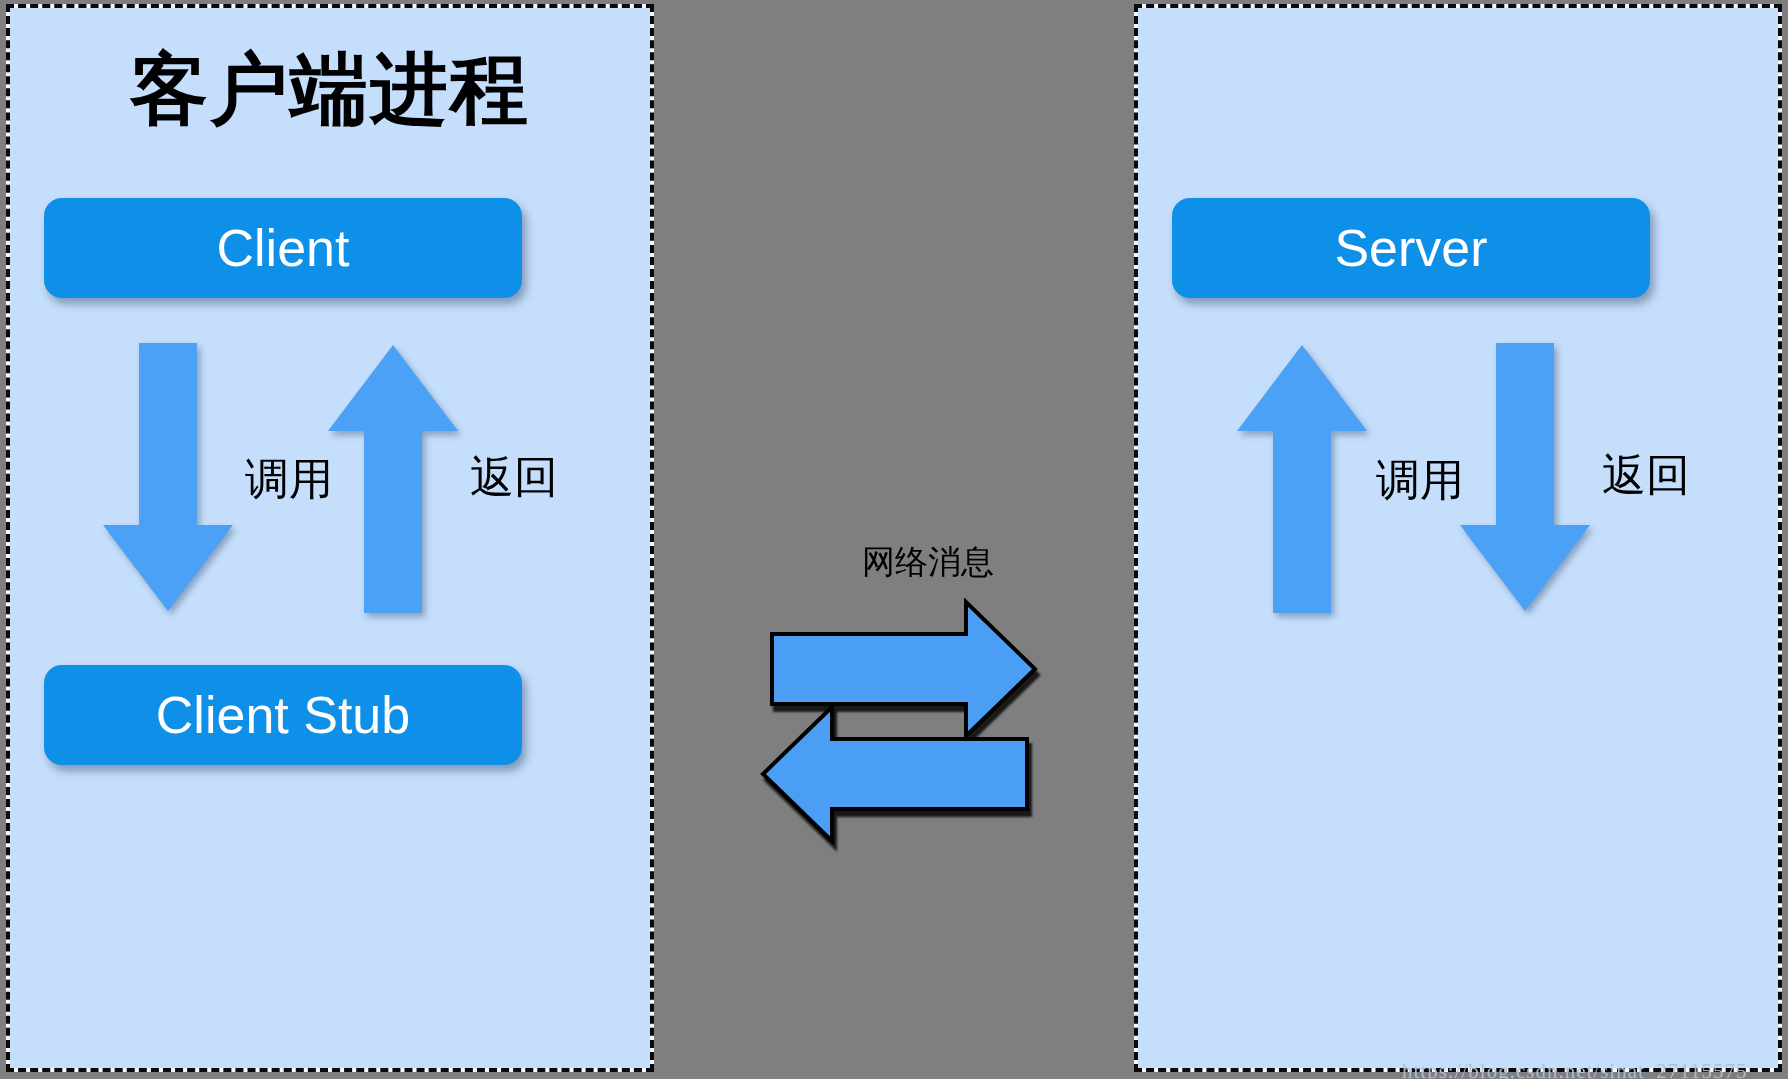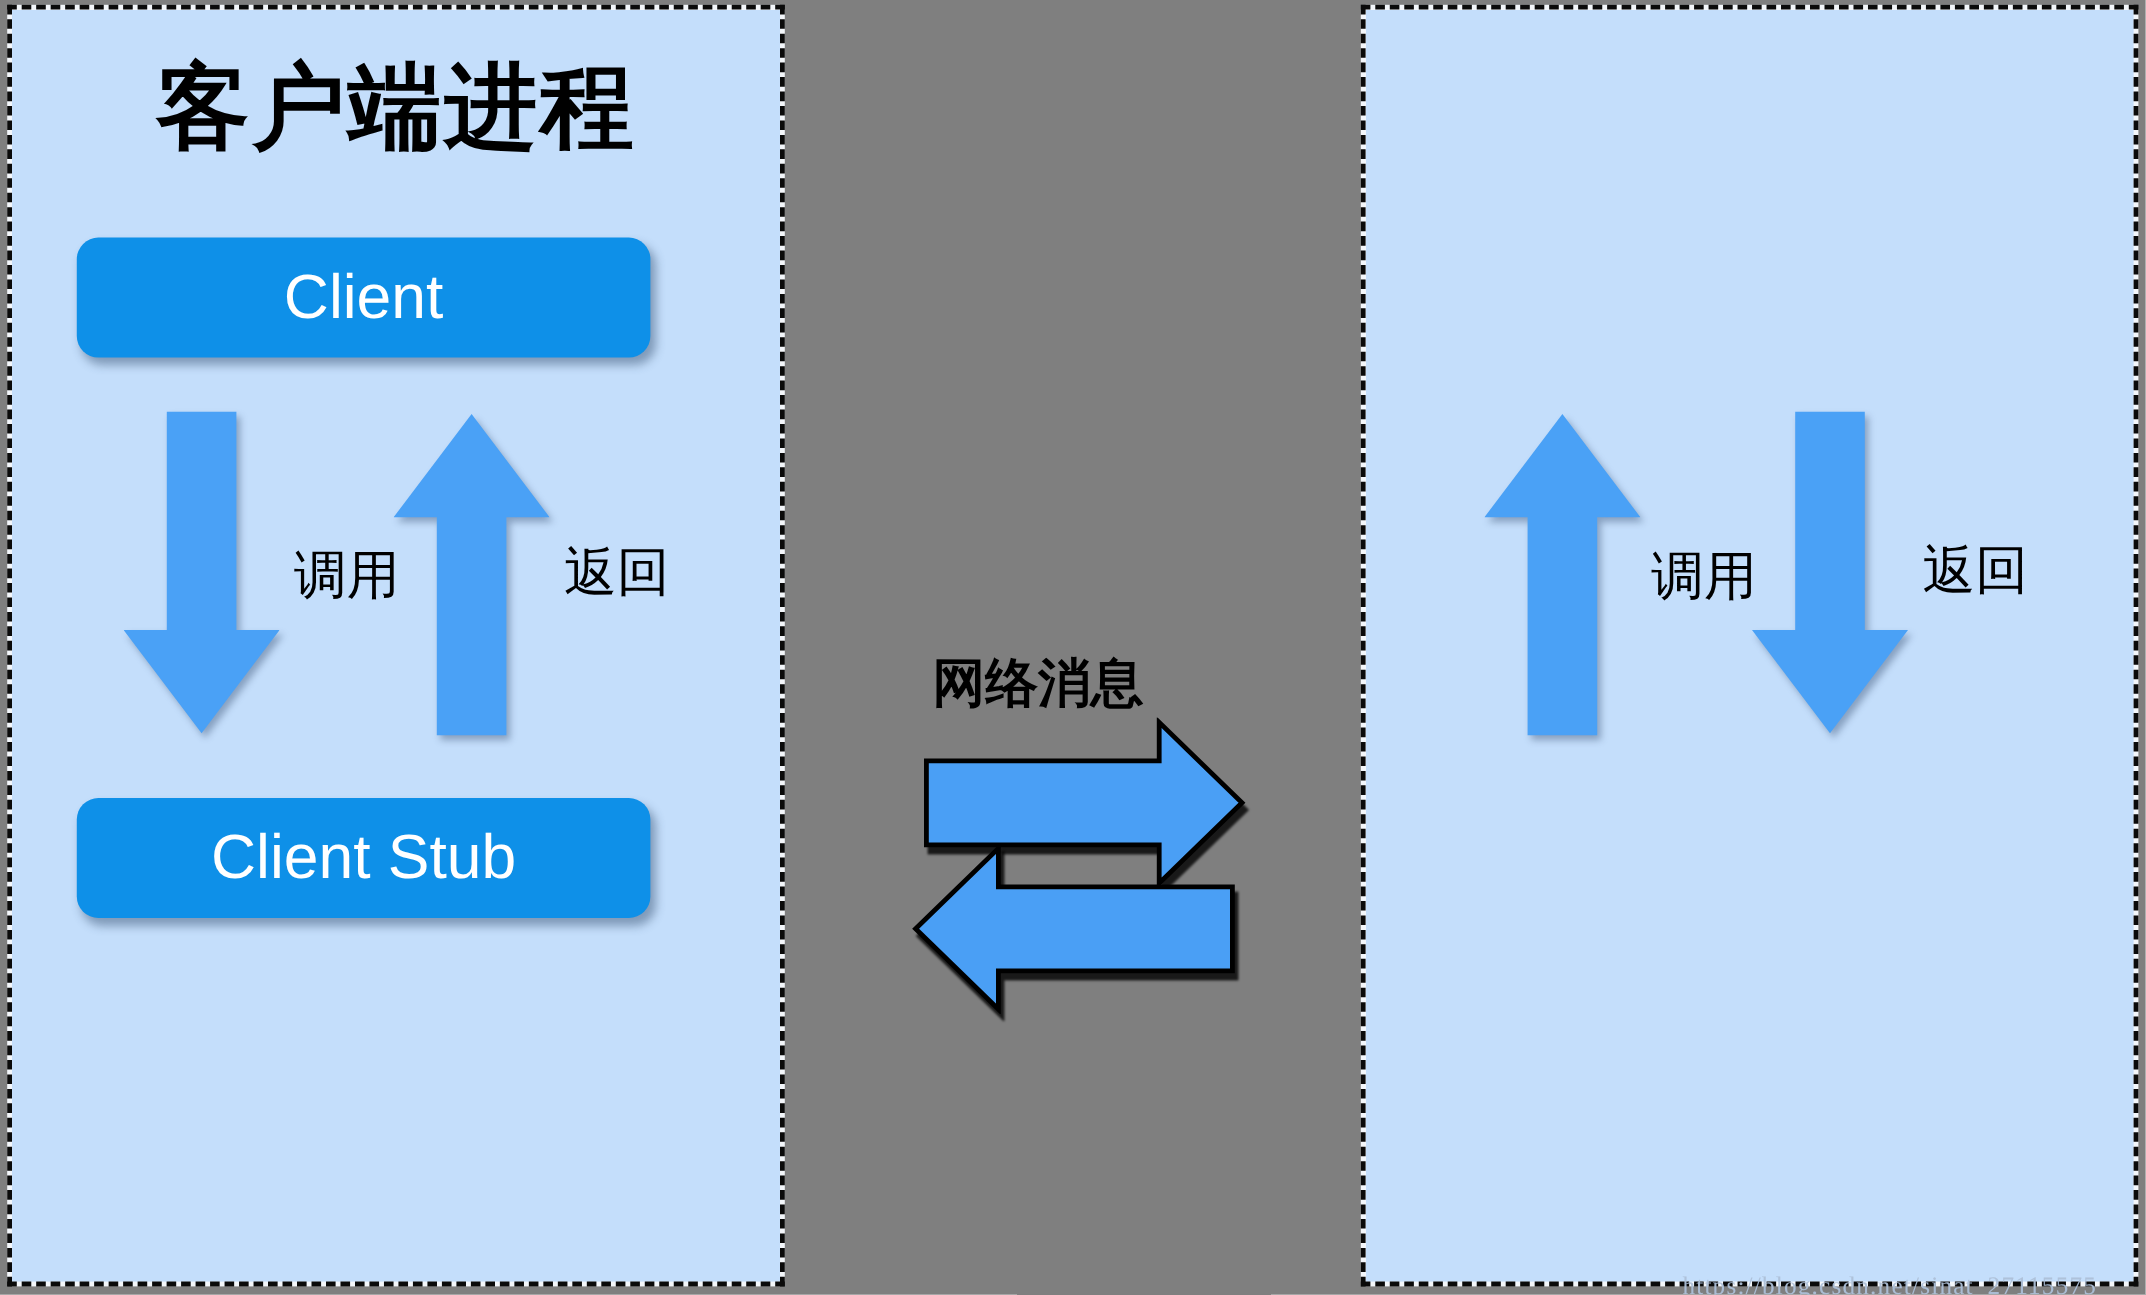--- a/index.html
+++ b/index.html
@@ -32,21 +32,21 @@
     top: 30px; left: 0; right: 0;
     text-align: center;
     font-size: 78px;
     font-weight: 900;
     color: #000;
     letter-spacing: 2px;
     font-family: "Liberation Sans", sans-serif;
   }
   .proc-box {
     position: absolute;
-    left: 54px;
+    left: 34px;
     width: 478px;
     height: 100px;
     background: #0e90e8;
     border-radius: 18px;
     box-shadow: 4px 6px 8px rgba(45, 70, 105, 0.45);
     display: flex;
     align-items: center;
     justify-content: center;
     color: #ffffff;
     font-size: 52px;
@@ -77,26 +77,26 @@
   .panel.left  .label-b { left: 418px; top: 440px; }
   
   .panel.right .arrow-a { left: 99px; }
   .panel.right .arrow-b { left: 322px; }
   .panel.right .label-a { left: 196px; top: 443px; }
   .panel.right .label-b { left: 422px; top: 438px; }
 
   
   .network-label {
     position: absolute;
-    left: 725px;
+    left: 788px;
     top: 540px;
     width: 280px;
     text-align: center;
-    font-size: 44px;
-    font-weight: 700;
+    font-size: 33px;
+    font-weight: 400;
     color: #000;
   }
   .h-arrow {
     position: absolute;
     width: 270px;
     height: 142px;
     filter: drop-shadow(3px 6px 1px rgba(0, 0, 0, 0.8));
   }
   .h-arrow.to-right { left: 769px; top: 598px; }
   .h-arrow.to-left  { left: 760px; top: 703px; }
@@ -146,20 +146,23 @@
   <svg class="h-arrow to-right" viewBox="0 0 270 142">
     <polygon points="3,36 197,36 197,4 266,71 197,138 197,106 3,106" fill="#4a9ff5" stroke="#000000" stroke-width="4" stroke-linejoin="miter"></polygon>
   </svg>
 
   <svg class="h-arrow to-left" viewBox="0 0 270 142">
     <polygon points="267,36 72,36 72,4 3,71 72,138 72,106 267,106" fill="#4a9ff5" stroke="#000000" stroke-width="4" stroke-linejoin="miter"></polygon>
   </svg>
 
   <div class="panel right">
 
+    <div class="proc-box top-box">
+      <span>Server</span>
+    </div>
 
     <svg class="v-arrow arrow-a" viewBox="0 0 130 270">
       <polygon points="65,2 130,88 94,88 94,270 36,270 36,88 0,88" fill="#4aa1f6"></polygon>
     </svg>
     <div class="arrow-label label-a">调用</div>
 
     <svg class="v-arrow arrow-b" viewBox="0 0 130 270">
       <polygon points="36,0 94,0 94,182 130,182 65,268 0,182 36,182" fill="#4aa1f6"></polygon>
     </svg>
     <div class="arrow-label label-b">返回</div>

